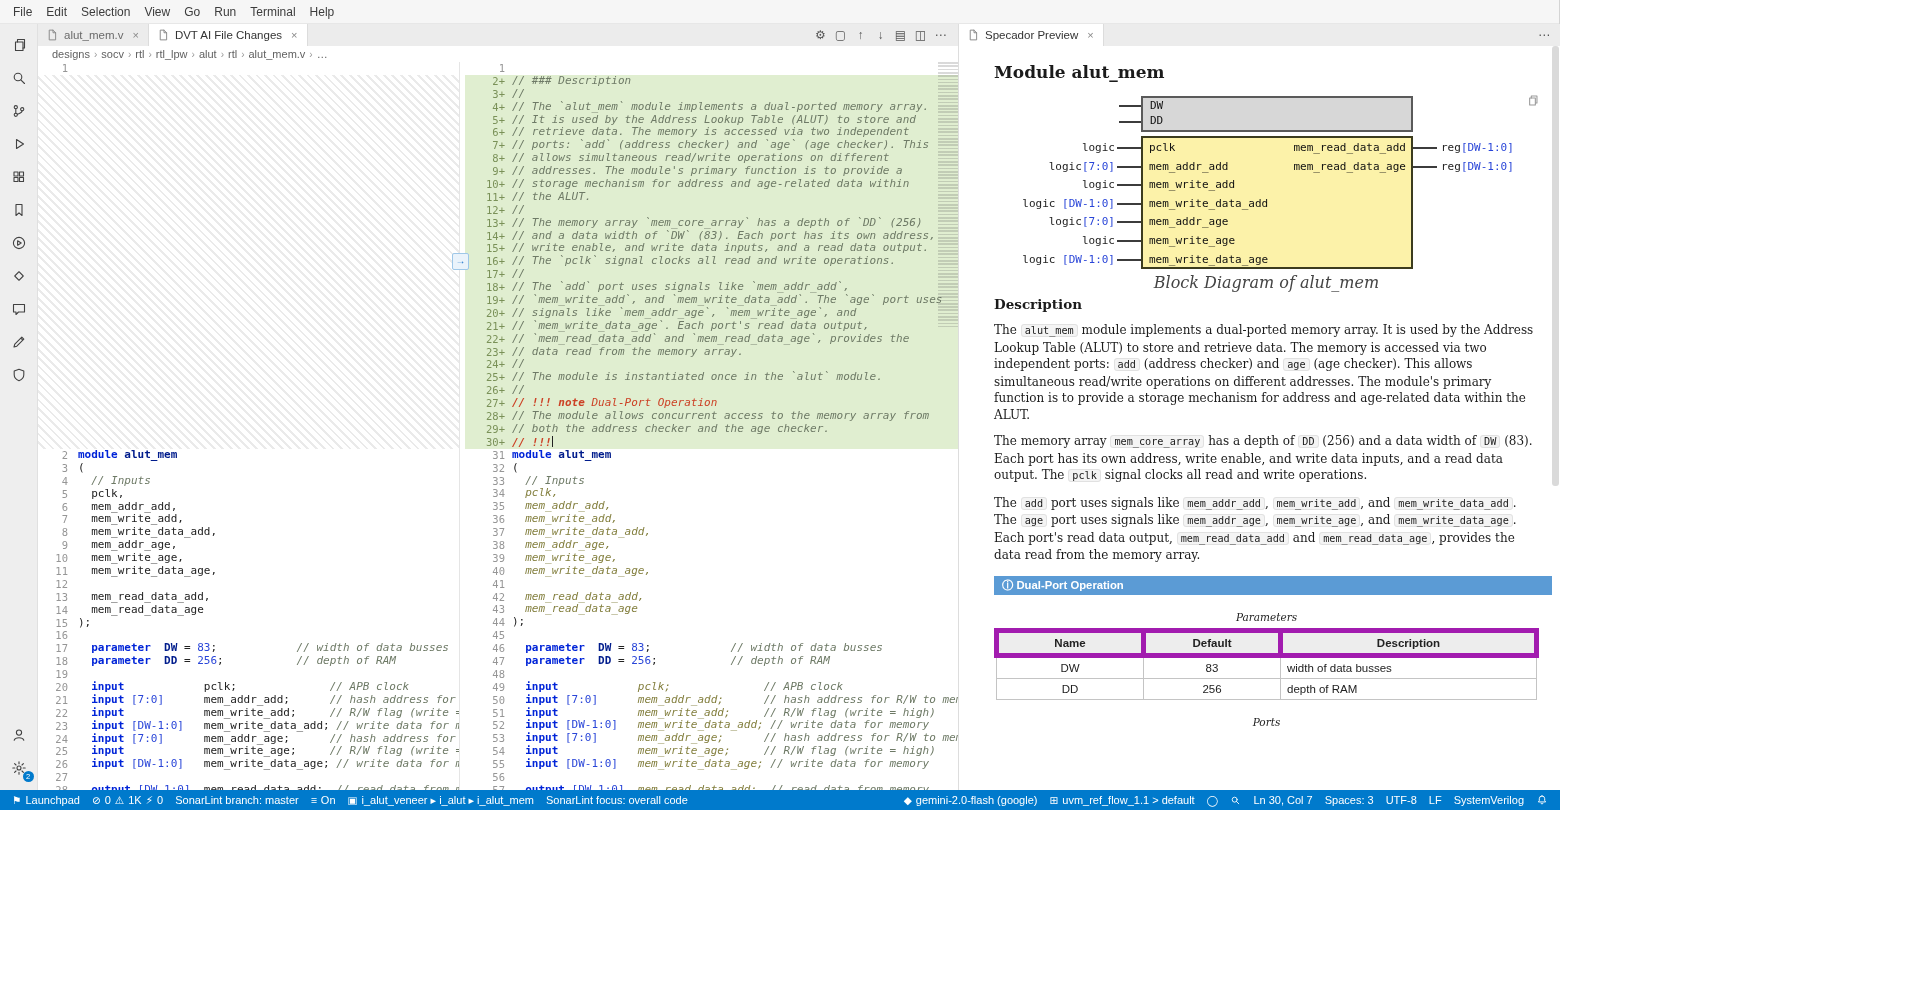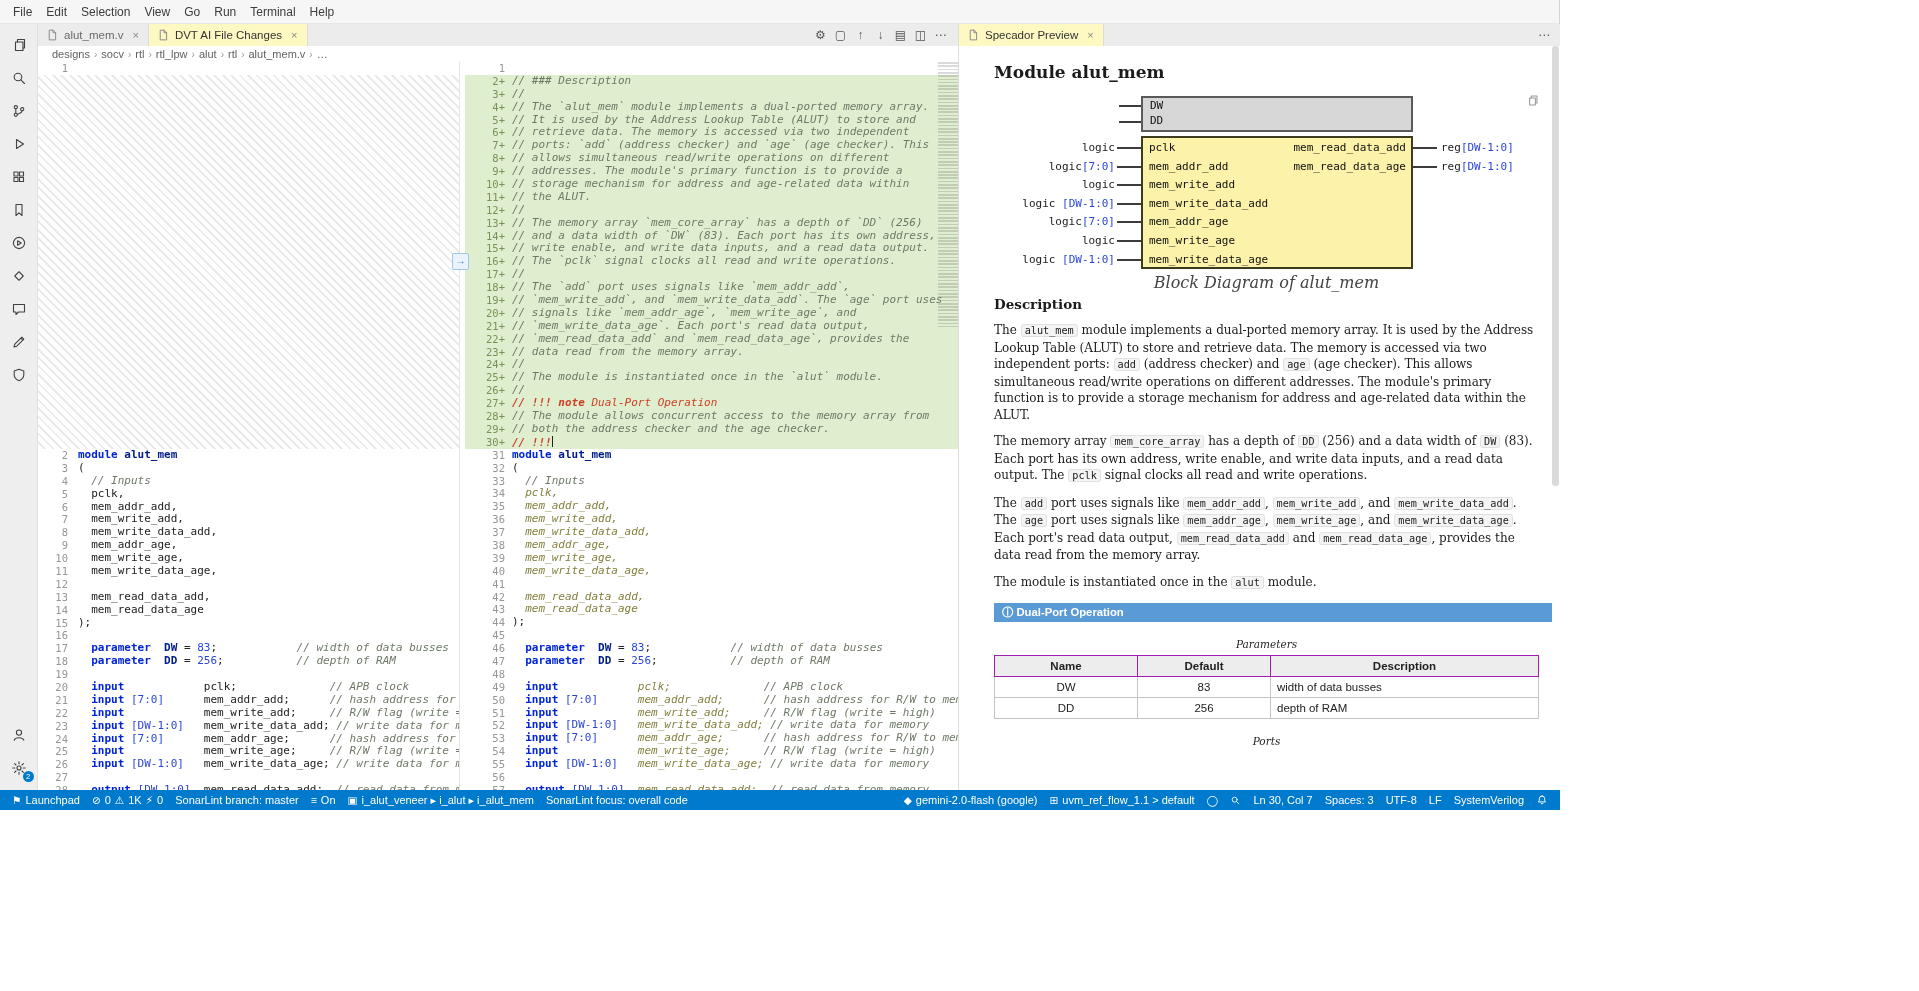--- a/index.html
+++ b/index.html
@@ -19,21 +19,21 @@
   .act-bottom{margin-top:auto;padding-bottom:6px}
   .act-icon{width:38px;height:33px;display:flex;align-items:center;justify-content:center;color:#424242;position:relative}
   .act-badge{position:absolute;right:4px;bottom:2px;background:#007acc;color:#fff;border-radius:50%;
              width:11px;height:11px;font-size:7.5px;line-height:11px;text-align:center}
   
   .editorgroup{position:absolute;left:38px;top:24px;width:920px;height:766px;background:#fff}
   .tabbar{position:absolute;top:0;left:0;right:0;height:22px;background:#ececec;display:flex;align-items:stretch}
   .tabs{display:flex}
   .tab{display:flex;align-items:center;padding:0 9px;font-size:11.5px;color:#6a6a6a;
        border-right:1px solid #dcdcdc;gap:5px;white-space:nowrap}
-  .tab.active{background:#fef9c3;color:#333}
+  .tab.active{background:#ffffff;color:#333}
   .tab .close{color:#888;font-size:11px;margin-left:4px}
   .tab-ficon{display:flex;align-items:center;color:#8a8a8a}
   .editor-actions{margin-left:auto;display:flex;align-items:center;color:#555;gap:1px;padding-right:8px}
   .ea{width:19px;text-align:center;font-size:12px}
   .breadcrumb{position:absolute;top:22px;left:0;right:0;height:16px;background:#fff;display:flex;
               align-items:center;font-size:11px;color:#616161;padding-left:14px}
   .bc-sep{margin:0 4px;color:#9a9a9a;font-size:10px}
   
   .diff{position:absolute;top:38px;left:0;right:0;bottom:0;overflow:hidden;background:#fff}
   .pane{position:absolute;top:0;bottom:0;overflow:hidden;background:#fff}
@@ -91,21 +91,21 @@
   .dcaption{position:absolute;top:181px;left:0;width:545px;text-align:center;font-style:italic;
             font-size:16px;color:#444;font-family:"DejaVu Serif",serif}
   .dcopy{position:absolute;right:0;top:2px;color:#999}
   .callout{width:574px;margin-top:12px}
   .callout-h{background:#5b9bd5;color:#fff;font-size:11.3px;font-weight:bold;padding:2px 8px;
              font-family:"Liberation Sans","DejaVu Sans",sans-serif}
   .callout-b{background:#d3e6f6;padding:4px 8px;font-size:11.3px;color:#2a2a2a}
   .tcaption{width:545px;text-align:center;font-style:italic;font-size:10.5px;margin-top:16px;color:#222}
   table.params{width:545px;border-collapse:collapse;margin-top:5px;
                font-family:"Liberation Sans","DejaVu Sans",sans-serif;font-size:11.5px;color:#222}
-  table.params th{background:#ededed;border:1px solid #a21caf;font-weight:bold;padding:4px 6px}
+  table.params th{background:#ededed;border:5px solid #a21caf;font-weight:bold;padding:4px 6px}
   table.params td{border:1px solid #c4c4c4;padding:4px 6px}
   table.params th:nth-child(1),table.params td:nth-child(1){width:130px;text-align:center}
   table.params th:nth-child(2),table.params td:nth-child(2){width:120px;text-align:center}
   .rp-scroll{position:absolute;right:1px;top:22px;width:7px;bottom:0}
   .rp-thumb{background:#dadada;height:440px;border-radius:3px}
   
   .statusbar{position:absolute;left:0;top:790px;width:1560px;height:20px;background:#007acc;color:#fff;
              display:flex;align-items:center;font-size:11px;padding:0 6px;box-sizing:border-box}
   .sb-left,.sb-right{display:flex;align-items:center;height:100%}
   .sb-right{margin-left:auto}
@@ -416,21 +416,20 @@
               <rect x="4.5" y="5" width="7" height="8.5"></rect>
               <path d="M6.5 5V2.5h7v8.5h-1.5"></path>
             </svg>
           </span>
         </div>
       <h2 class="rp-h2">Description</h2>
       <div id="paras">
           <div class="para">The <span class="chip">alut_mem</span> module implements a dual-ported memory array. It is used by the Address Lookup Table (ALUT) to store and retrieve data. The memory is accessed via two independent ports: <span class="chip">add</span> (address checker) and <span class="chip">age</span> (age checker). This allows simultaneous read/write operations on different addresses. The module's primary function is to provide a storage mechanism for address and age-related data within the ALUT.</div>
           <div class="para">The memory array <span class="chip">mem_core_array</span> has a depth of <span class="chip">DD</span> (256) and a data width of <span class="chip">DW</span> (83). Each port has its own address, write enable, and write data inputs, and a read data output. The <span class="chip">pclk</span> signal clocks all read and write operations.</div>
           <div class="para">The <span class="chip">add</span> port uses signals like <span class="chip">mem_addr_add</span>, <span class="chip">mem_write_add</span>, and <span class="chip">mem_write_data_add</span>. The <span class="chip">age</span> port uses signals like <span class="chip">mem_addr_age</span>, <span class="chip">mem_write_age</span>, and <span class="chip">mem_write_data_age</span>. Each port's read data output, <span class="chip">mem_read_data_add</span> and <span class="chip">mem_read_data_age</span>, provides the data read from the memory array.</div>
-          <div class="para">The module is instantiated once in the <span class="chip">alut</span> module.</div>
         </div>
       <div class="callout">
         <div class="callout-h"><span>ⓘ</span> <span>Dual-Port Operation</span></div>
       </div>
       <div class="tcaption">Parameters</div>
       <table class="params" id="params-table">
           <thead>
             <tr>
               <th>Name</th>
               <th>Default</th>

